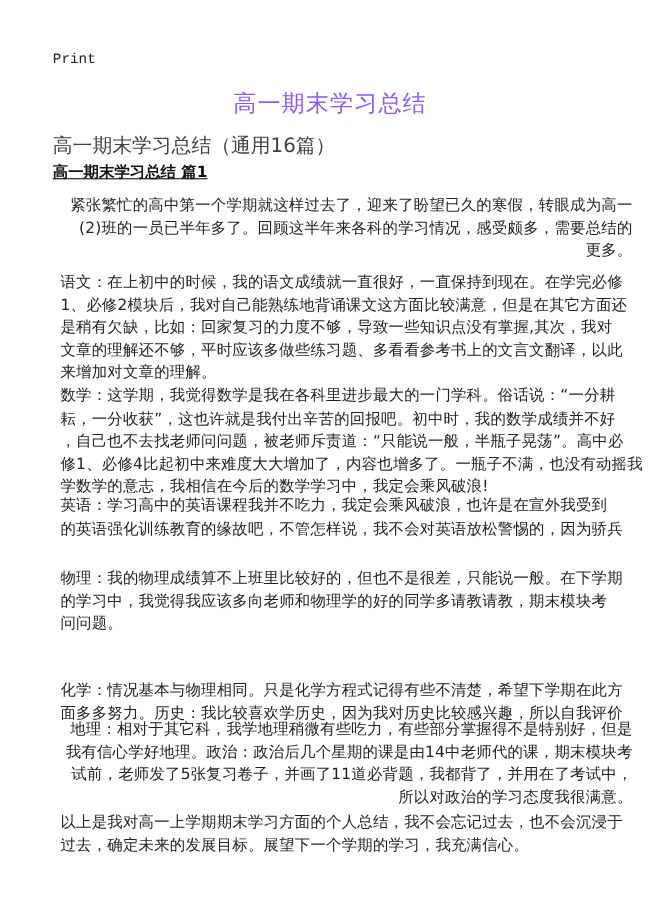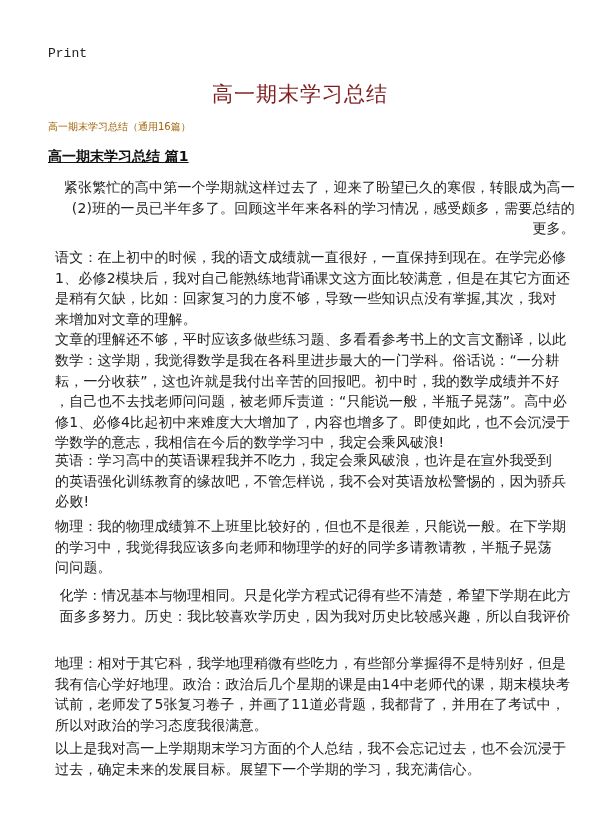--- a/index.html
+++ b/index.html
@@ -9,25 +9,25 @@
       font-family: "DejaVu Sans", "Liberation Sans", sans-serif;
     }
     .print-link {
       position: absolute; left: 48px; top: 46px;
       font-family: Liberation Mono, monospace;
       font-size: 13px; color: #222; text-decoration: none;
     }
     .doc-title {
       position: absolute; left: 0; right: 0; top: 80px;
       text-align: center; font-size: 21px; font-weight: normal; margin: 0;
-      letter-spacing: 1px; color: #7f1d1d;
+      letter-spacing: 1px; color: #8b5cf6;
     }
     .doc-subtitle {
       position: absolute; left: 48px; top: 120px;
-      font-size: 10px; color: #a16207;
+      font-size: 18px; color: #404040;
     }
     .section-heading {
       position: absolute; left: 48px; top: 148px;
       font-size: 14px; font-weight: bold; color: #111; margin: 0; text-decoration: underline;
     }
     .para {
       position: absolute; left: 55px; width: 520px;
       font-size: 14px; line-height: 20.5px; color: #222; margin: 0;
       letter-spacing: 0.2px;
     }
@@ -44,50 +44,49 @@
 <p class="para" style="top:177px;text-align:right;">
   <span class="line">紧张繁忙的高中第一个学期就这样过去了，迎来了盼望已久的寒假，转眼成为高一</span>
   <span class="line">(2)班的一员已半年多了。回顾这半年来各科的学习情况，感受颇多，需要总结的</span>
   <span class="line">更多。</span>
 </p>
 
 <p class="para" style="top:247px;">
   <span class="line">语文：在上初中的时候，我的语文成绩就一直很好，一直保持到现在。在学完必修</span>
   <span class="line">1、必修2模块后，我对自己能熟练地背诵课文这方面比较满意，但是在其它方面还</span>
   <span class="line">是稍有欠缺，比如：回家复习的力度不够，导致一些知识点没有掌握,其次，我对</span>
+  <span class="line">文章的理解还不够，平时应该多做些练习题、多看看参考书上的文言文翻译，以此</span>
   <span class="line">来增加对文章的理解。</span>
-  <span class="line">文章的理解还不够，平时应该多做些练习题、多看看参考书上的文言文翻译，以此</span>
 </p>
 
 <p class="para" style="top:350px;">
   <span class="line">数学：这学期，我觉得数学是我在各科里进步最大的一门学科。俗话说：“一分耕</span>
   <span class="line">耘，一分收获”，这也许就是我付出辛苦的回报吧。初中时，我的数学成绩并不好</span>
   <span class="line">，自己也不去找老师问问题，被老师斥责道：“只能说一般，半瓶子晃荡”。高中必</span>
-  <span class="line">修1、必修4比起初中来难度大大增加了，内容也增多了。即使如此，也不会沉浸于</span>
+  <span class="line">修1、必修4比起初中来难度大大增加了，内容也增多了。一瓶子不满，也没有动摇我</span>
   <span class="line">学数学的意志，我相信在今后的数学学习中，我定会乘风破浪!</span>
 </p>
 
 <p class="para" style="top:450px;">
   <span class="line">英语：学习高中的英语课程我并不吃力，我定会乘风破浪，也许是在宣外我受到</span>
   <span class="line">的英语强化训练教育的缘故吧，不管怎样说，我不会对英语放松警惕的，因为骄兵</span>
-  <span class="line">必败!</span>
 </p>
 
 <p class="para" style="top:517px;font-family:Liberation Mono, monospace;">
   <span class="line">物理：我的物理成绩算不上班里比较好的，但也不是很差，只能说一般。在下学期</span>
-  <span class="line">的学习中，我觉得我应该多向老师和物理学的好的同学多请教请教，半瓶子晃荡</span>
+  <span class="line">的学习中，我觉得我应该多向老师和物理学的好的同学多请教请教，期末模块考</span>
   <span class="line">问问题。</span>
 </p>
 
-<p class="para" style="top:585px;text-align:center;">
+<p class="para" style="top:618px;">
   <span class="line">化学：情况基本与物理相同。只是化学方程式记得有些不清楚，希望下学期在此方</span>
   <span class="line">面多多努力。历史：我比较喜欢学历史，因为我对历史比较感兴趣，所以自我评价</span>
 </p>
 
-<p class="para" style="top:653px;">
+<p class="para" style="top:653px;text-align:right;">
   <span class="line">地理：相对于其它科，我学地理稍微有些吃力，有些部分掌握得不是特别好，但是</span>
   <span class="line">我有信心学好地理。政治：政治后几个星期的课是由14中老师代的课，期末模块考</span>
   <span class="line">试前，老师发了5张复习卷子，并画了11道必背题，我都背了，并用在了考试中，</span>
   <span class="line">所以对政治的学习态度我很满意。</span>
 </p>
 
 <p class="para" style="top:738px;">
   <span class="line">以上是我对高一上学期期末学习方面的个人总结，我不会忘记过去，也不会沉浸于</span>
   <span class="line">过去，确定未来的发展目标。展望下一个学期的学习，我充满信心。</span>
 </p>

